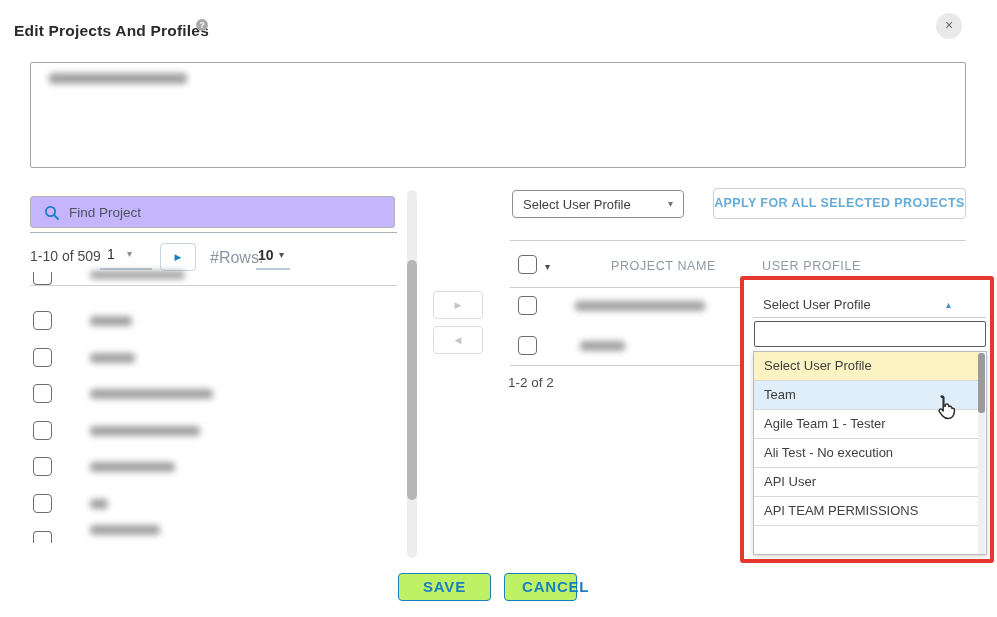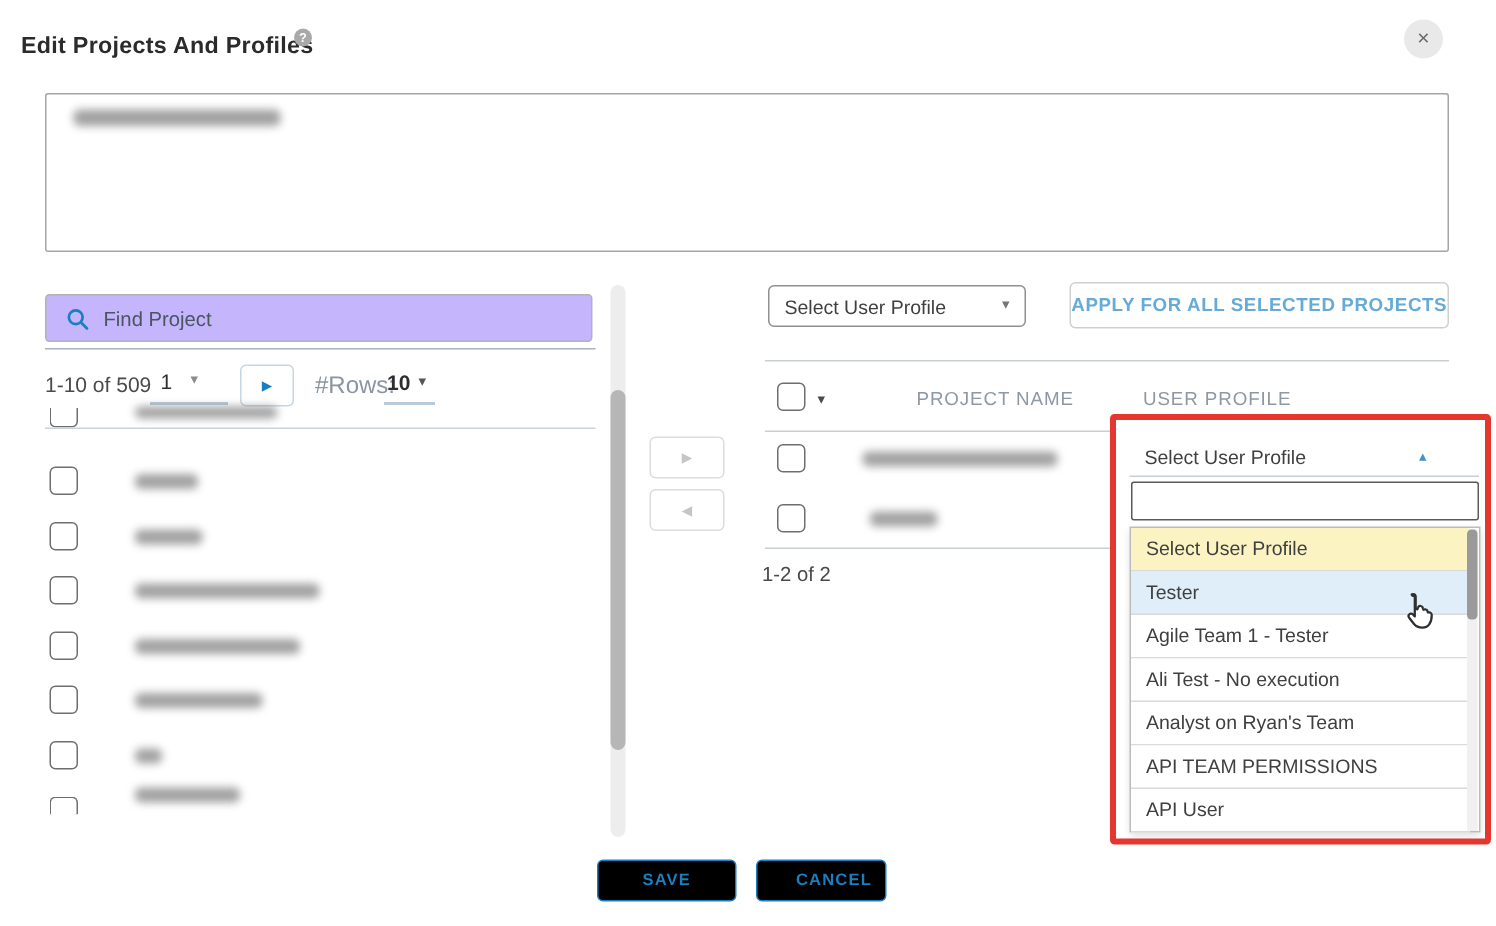--- a/index.html
+++ b/index.html
@@ -84,24 +84,24 @@
   .dd-option.hl-yellow { background:#fbf3c2; }
   .dd-option.hl-blue { background:#dfeef8; }
   .dd-scroll { position:absolute; right:1px; top:1px; width:7px; height:201px; background:#f0f0f0; }
   .dd-scroll-thumb { position:absolute; left:0; top:0; width:7px; height:60px; background:#9a9a9a; border-radius:3px; }
   .hand-cursor { left:933px; top:393px; width:24px; height:28px; pointer-events:none; }
 
   .red-box { left:740px; top:276px; width:254px; height:287px; border:4px solid #e5372e; border-radius:3px;
     pointer-events:none; z-index:50; }
 
   
-  .footer-btn { height:28px; border:1px solid #1a7fc1; border-radius:4px; background:#000000; color:#1a7fc1;
-    font-weight:bold; font-size:11px; letter-spacing:.8px; text-align:center; line-height:26px; cursor:pointer; font-family:inherit; }
+  .footer-btn { height:28px; border:1px solid #1a7fc1; border-radius:4px; background:#bef264; color:#1a7fc1;
+    font-weight:bold; font-size:15px; letter-spacing:.8px; text-align:center; line-height:26px; cursor:pointer; font-family:inherit; }
   .save-btn { left:398px; top:573px; width:93px; }
-  .cancel-btn { left:504px; top:573px; width:87px;padding-left:17px; }
+  .cancel-btn { left:504px; top:573px; width:73px;padding-left:17px; }
 </style>
 </head>
 <body>
 
 <div class="app">
 
   <div class="abs title">Edit Projects And Profiles</div>
   <div class="abs help-icon">?</div>
   <div class="abs close-btn">×</div>
 
@@ -184,26 +184,25 @@
 
   <div class="abs dd-bg"></div>
   <div class="abs dd-label">Select User Profile</div>
   <div class="abs dd-label-caret">▴</div>
   <div class="abs dd-label-underline"></div>
   <div class="abs dd-filter">
     <input value="" style="">
   </div>
   <div class="abs dd-panel">
     <div class="dd-option hl-yellow">Select User Profile</div>
-    <div class="dd-option hl-blue">Tester</div>
+    <div class="dd-option hl-blue">Team</div>
     <div class="dd-option">Agile Team 1 - Tester</div>
     <div class="dd-option">Ali Test - No execution</div>
-    <div class="dd-option">Analyst on Ryan's Team</div>
+    <div class="dd-option">API User</div>
     <div class="dd-option">API TEAM PERMISSIONS</div>
-    <div class="dd-option">API User</div>
     <div class="dd-scroll">
       <div class="dd-scroll-thumb"></div>
     </div>
   </div>
 
   <svg class="abs hand-cursor" viewBox="0 0 24 28">
     <path d="M9 3c1 0 1.8.8 1.8 1.8v8.2l1.2.2.3-1c.2-.9 1-1.4 1.9-1.2.8.1 1.3.7 1.4 1.5l.3 1 1-.2c.8-.1 1.6.4 1.8 1.2l.2.8h.9c.9 0 1.7.8 1.7 1.7 0 3-.6 4.7-1.7 6.3-.9 1.4-2.3 2.1-4.5 2.1-2.7 0-4.2-.6-5.6-2.4l-3.3-4.2c-.5-.7-.5-1.7.2-2.3.6-.6 1.6-.6 2.2 0l1.4 1.4V4.8C7.2 3.8 8 3 9 3z" fill="#ffffff" stroke="#2f2f2f" stroke-width="1.5" stroke-linejoin="round"></path>
   </svg>
 
   <div class="abs red-box"></div>

